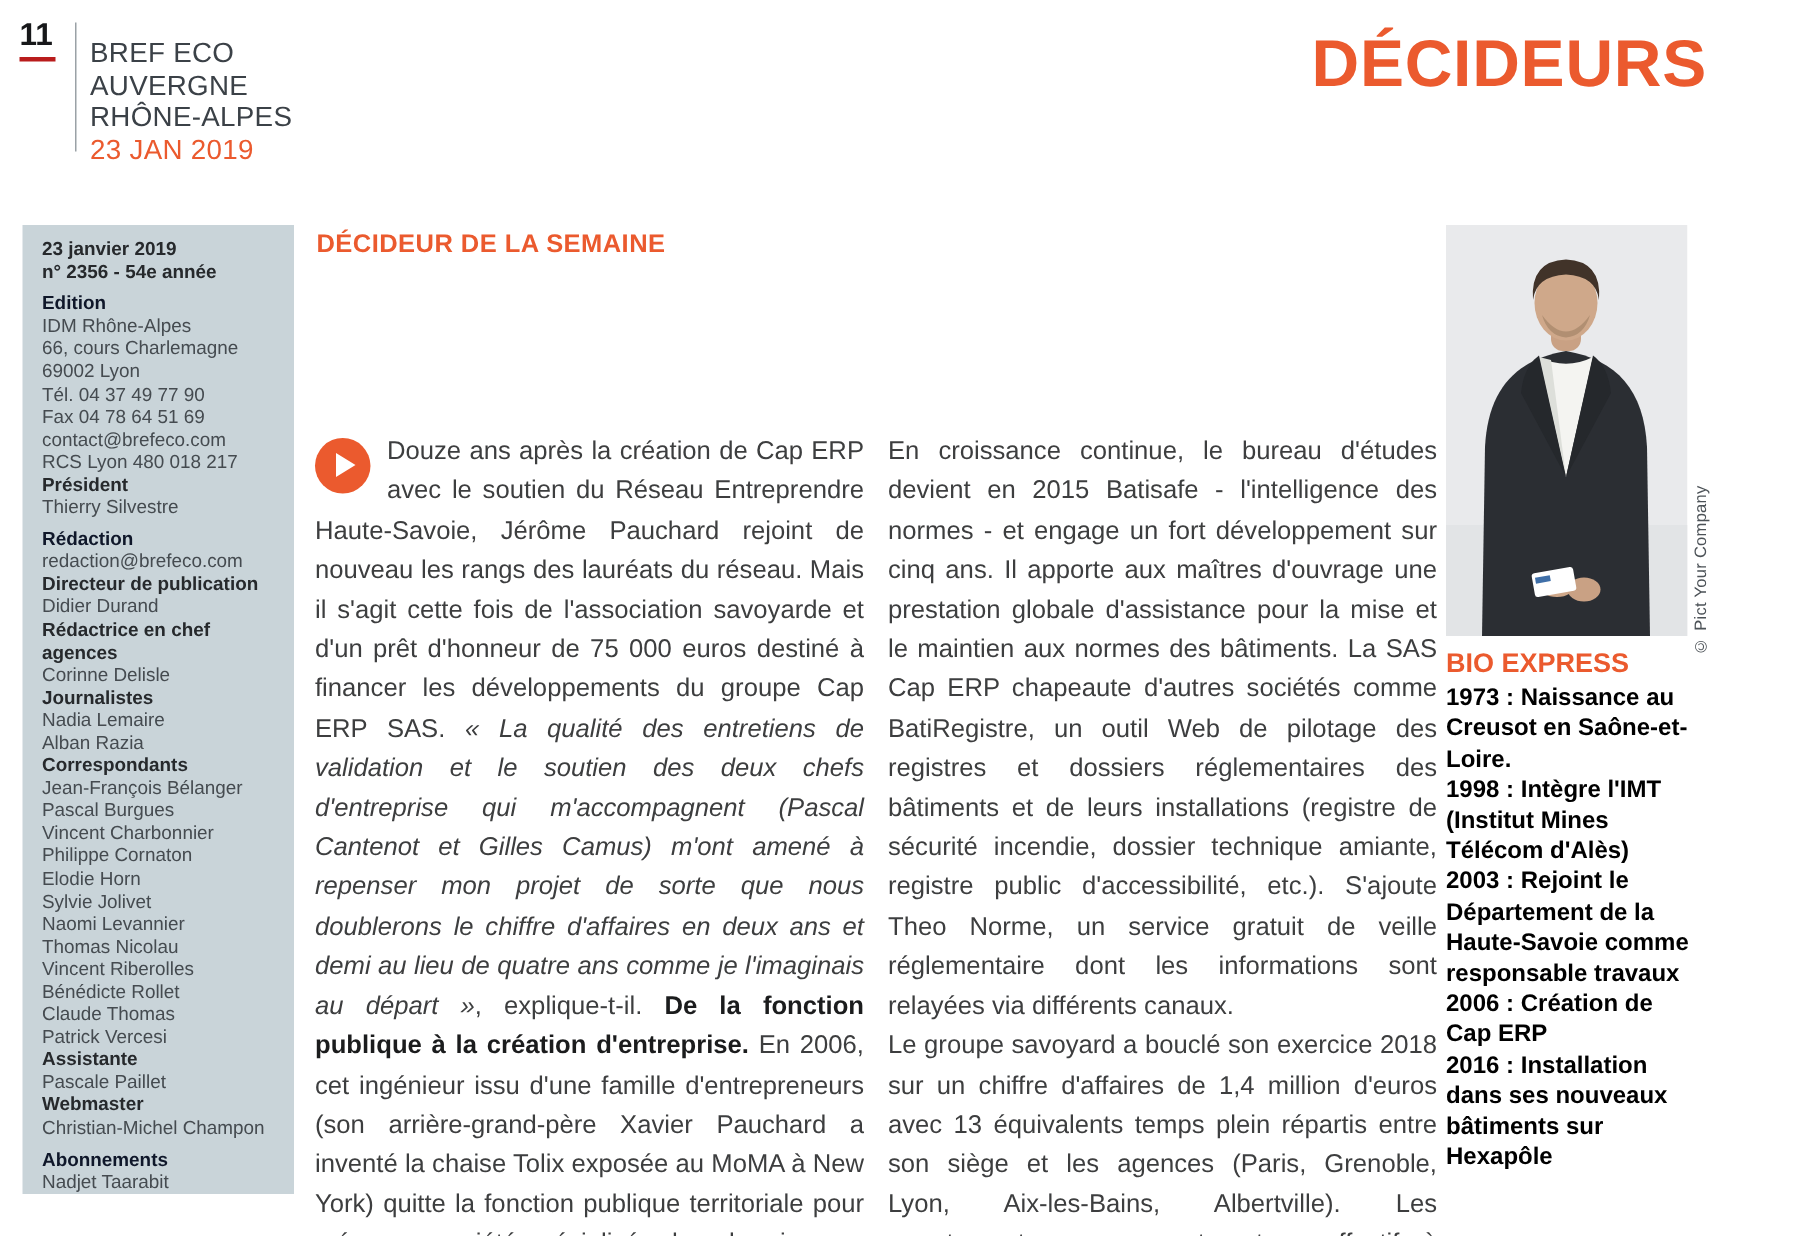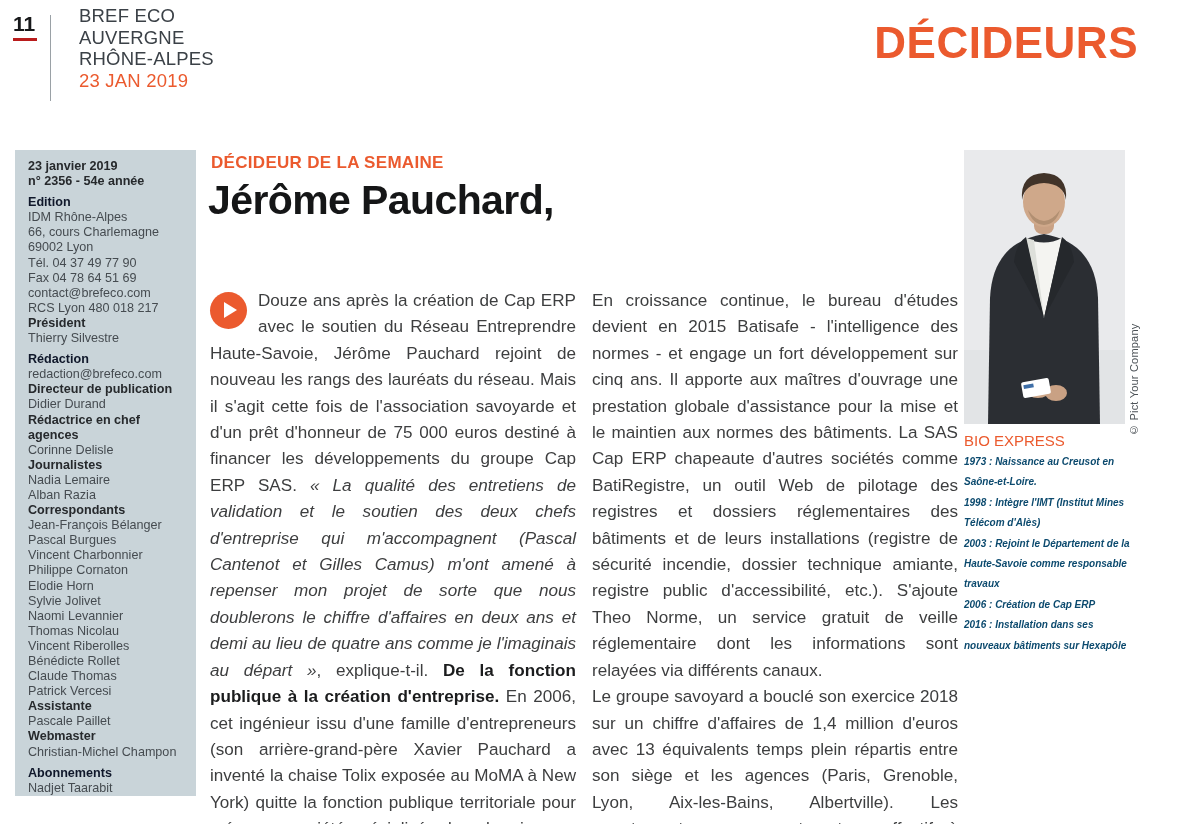--- a/index.html
+++ b/index.html
@@ -9,21 +9,21 @@
     font-family:"Liberation Sans","DejaVu Sans",sans-serif;
     -webkit-font-smoothing:antialiased;
   }
   
   .page-num{
     position:absolute;left:13px;top:12px;
     font-size:21px;font-weight:bold;color:#17181a;
     border-bottom:3px solid #b91c1c;padding:0 2px 2px 0;
   }
   .header-divider{position:absolute;left:50px;top:15px;width:1px;height:86px;background:#9aa1a6;}
-  .brand{position:absolute;left:60px;top:5px;font-size:18.5px;line-height:21.5px;color:#3b4147;letter-spacing:.2px;margin-left:19px;}
+  .brand{position:absolute;left:60px;top:24px;font-size:18.5px;line-height:21.5px;color:#3b4147;letter-spacing:.2px;}
   .brand .date{color:#eb5a2e;}
   .decideurs{
     position:absolute;right:62px;top:18px;
     font-size:44px;font-weight:bold;color:#eb5a2e;letter-spacing:.5px;
   }
   
   .sidebar{
     position:absolute;left:15px;top:150px;width:181px;height:646px;
     background:#c9d4d9;box-sizing:border-box;padding:9px 8px 0 13px;
     overflow:hidden;
@@ -51,22 +51,22 @@
   }
   
   .photo-box{position:absolute;left:964px;top:150px;width:161px;height:274px;}
   .photo-box svg{display:block;}
   .photo-credit{
     position:absolute;left:1128px;top:296px;height:140px;
     writing-mode:vertical-rl;transform:rotate(180deg);
     font-size:11px;color:#4c5257;letter-spacing:.2px;white-space:nowrap;
   }
   .bio{position:absolute;left:964px;top:432px;width:172px;}
-  .bio-h{font-size:15px;font-weight:normal;color:#eb5a2e;margin:0 0 3px 0;}
-  .bio-item{font-size:10px;line-height:20.4px;font-weight:bold;color:#0c4a6e;font-style:italic;}
+  .bio-h{font-size:18px;font-weight:bold;color:#eb5a2e;margin:0 0 3px 0;}
+  .bio-item{font-size:16px;line-height:20.4px;font-weight:bold;color:#000000;}
 </style>
 </head>
 <body>
 
 <div class="page-num">11</div>
 <div class="header-divider"></div>
 <div class="brand">
   <div>BREF ECO</div>
   <div>AUVERGNE</div>
   <div>RHÔNE-ALPES</div>
@@ -116,21 +116,20 @@
       <div class="sb-t">Christian-Michel Champon</div>
       <div class="sb-h">Abonnements</div>
       <div class="sb-t">Nadjet Taarabit</div>
       <div class="sb-t">04 37 49 77 95</div>
       <div class="sb-t">ntaarabit@brefeco.com</div>
     </div>
 </div>
 
 <div class="kicker">DÉCIDEUR DE LA SEMAINE</div>
 <div class="title">
-  <div>Jérôme Pauchard,</div>
 </div>
 
 <div class="columns">
   <div class="col">
     <p class="body-p" id="col1p">
       <span class="play-icon">
           <span class="play-tri"></span>
         </span>
     <span class="seg-normal">Douze ans après la création de Cap ERP avec le soutien du Réseau Entreprendre Haute-Savoie, Jérôme Pauchard rejoint de nouveau les rangs des lauréats du réseau. Mais il s'agit cette fois de l'association savoyarde et d'un prêt d'honneur de 75 000 euros destiné à financer les développements du groupe Cap ERP SAS. </span><span class="seg-italic">« La qualité des entretiens de validation et le soutien des deux chefs d'entreprise qui m'accompagnent (Pascal Cantenot et Gilles Camus) m'ont amené à repenser mon projet de sorte que nous doublerons le chiffre d'affaires en deux ans et demi au lieu de quatre ans comme je l'imaginais au départ »</span><span class="seg-normal">, explique-t-il. </span><span class="seg-bold">De la fonction publique à la création d'entreprise. </span><span class="seg-normal">En 2006, cet ingénieur issu d'une famille d'entrepreneurs (son arrière-grand-père Xavier Pauchard a inventé la chaise Tolix exposée au MoMA à New York) quitte la fonction publique territoriale pour créer une société spécialisée dans la mise aux normes incendie et accessibilité du bâti. Cap ERP boucle son premier exercice sur un chiffre d'affaires de 147000 euros.</span></p>
   </div>

